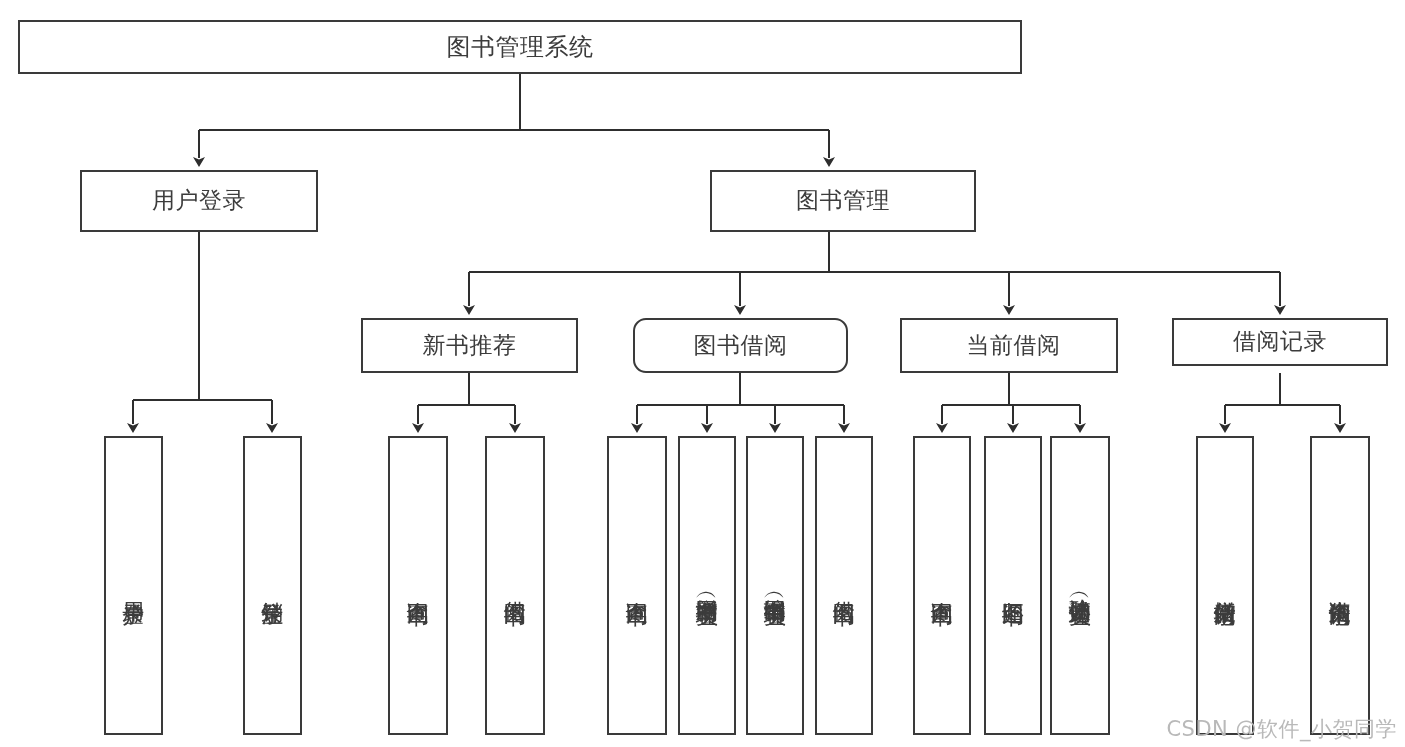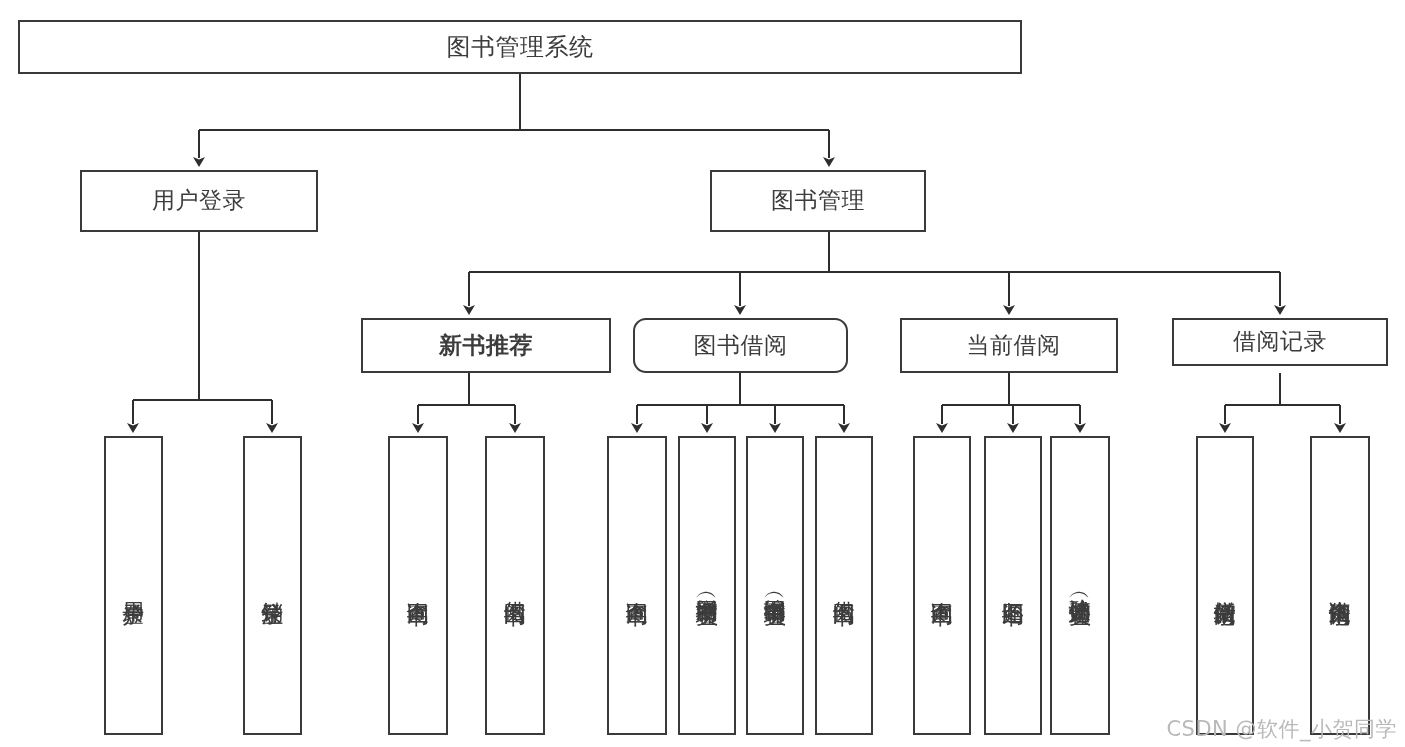--- a/index.html
+++ b/index.html
@@ -124,22 +124,22 @@
       <path d="M1280,373 L1280,405"></path>
       <path d="M1225,405 L1340,405"></path>
       <path d="M1225,405 L1225,424" marker-end="url(#arrow)"></path>
       <path d="M1340,405 L1340,424" marker-end="url(#arrow)"></path>
     </g>
   </svg>
 
   <div id="nodes">
       <div class="node root h" style="left: 18px; top: 12px; width: 1004px; height: 54px; margin-top: 8px;">图书管理系统</div>
       <div class="node h" style="left: 80px; top: 170px; width: 238px; height: 62px;">用户登录</div>
-      <div class="node h" style="left: 710px; top: 170px; width: 216px; height: 62px;">图书管理</div>
-      <div class="node h" style="left: 361px; top: 318px; width: 250px; height: 55px; font-weight: bold;">新书推荐</div>
+      <div class="node h" style="left: 710px; top: 170px; width: 266px; height: 62px;">图书管理</div>
+      <div class="node h" style="left: 361px; top: 318px; width: 217px; height: 55px;">新书推荐</div>
       <div class="node h" style="left: 633px; top: 318px; width: 215px; height: 55px; border-radius: 13px;">图书借阅</div>
       <div class="node h" style="left: 900px; top: 318px; width: 218px; height: 55px; padding-left: 9px;">当前借阅</div>
       <div class="node h" style="left: 1172px; top: 318px; width: 216px; height: 48px; text-align: center;">借阅记录</div>
       <div class="node leaf" style="left: 104px; top: 436px; width: 59px; height: 299px;">
         <span class="vtext">用户登录</span>
       </div>
       <div class="node leaf" style="left: 243px; top: 436px; width: 59px; height: 299px;">
         <span class="vtext">注销登录</span>
       </div>
       <div class="node leaf" style="left: 388px; top: 436px; width: 60px; height: 299px;">

